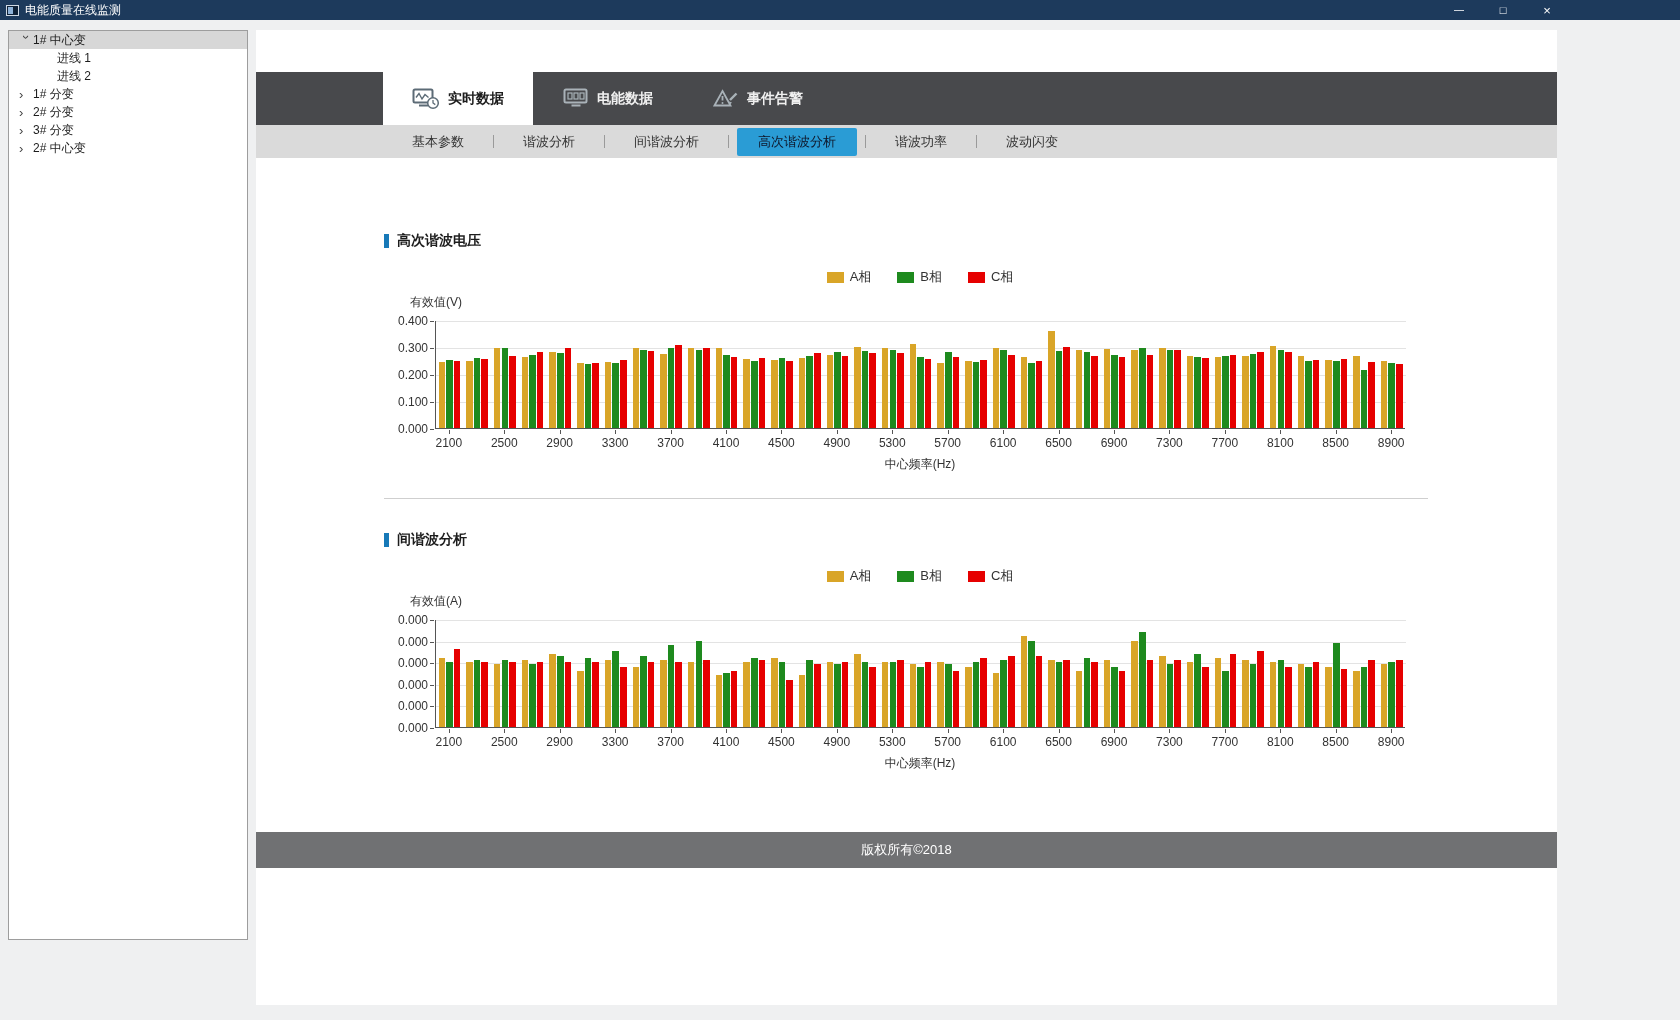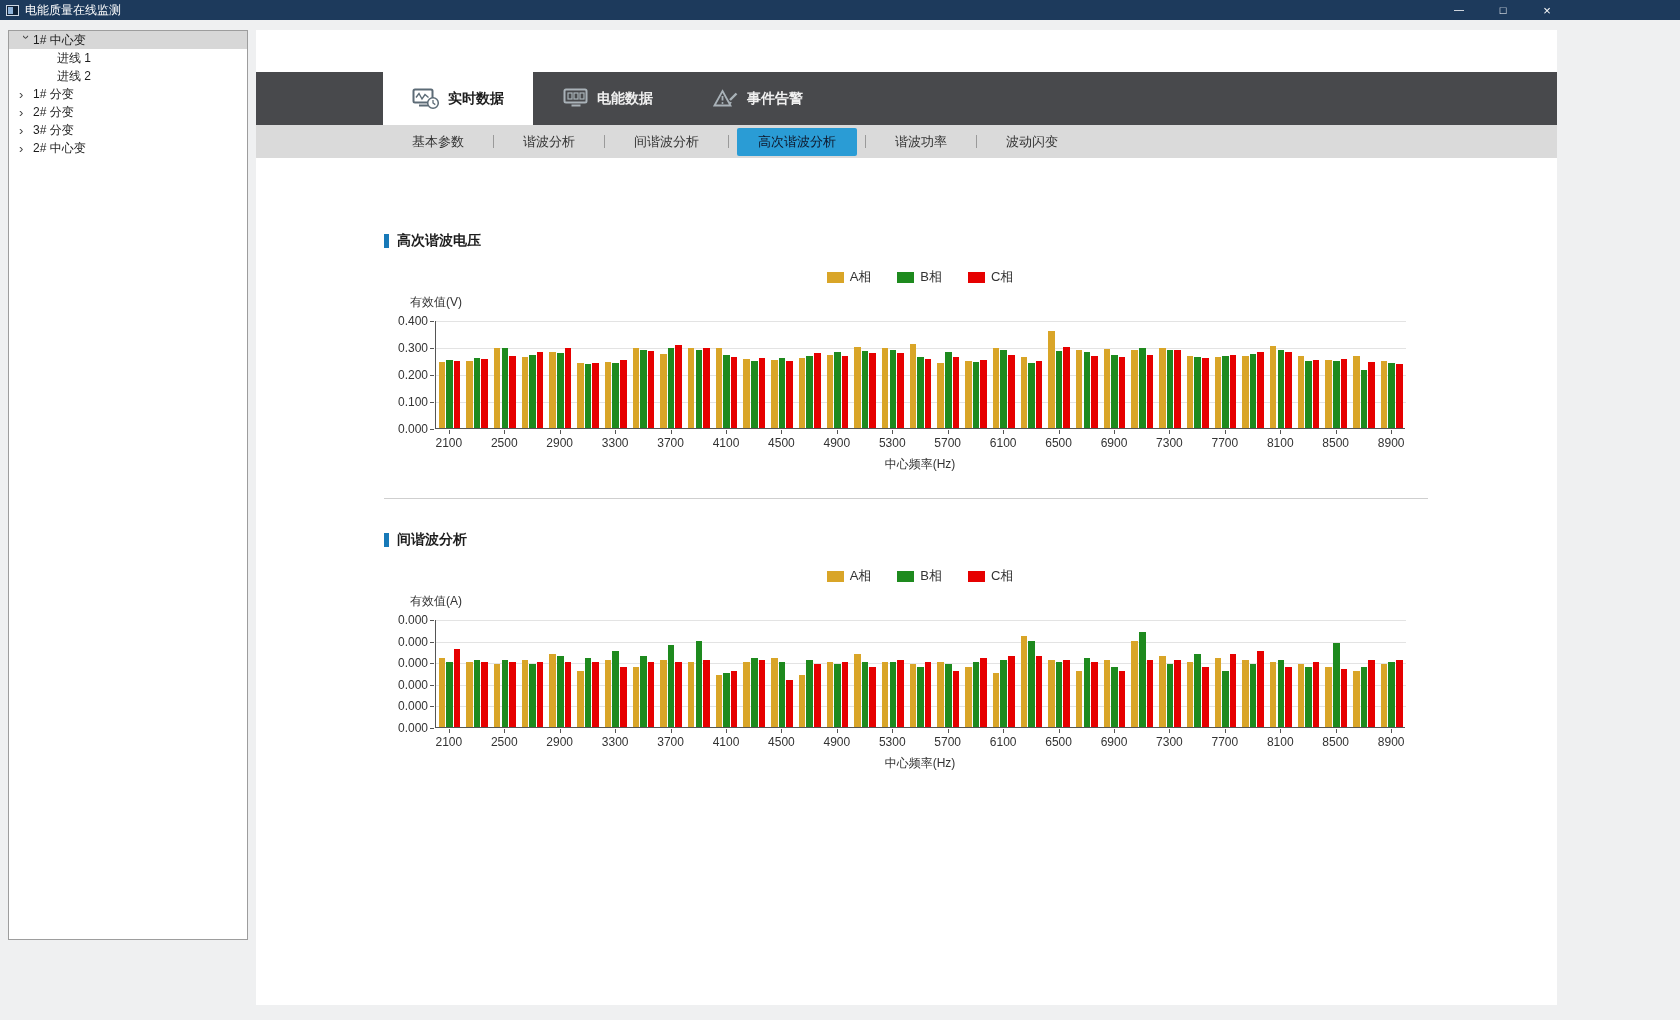--- a/index.html
+++ b/index.html
@@ -557,13 +557,16 @@
           <div class="xtick-mark" style="left: 896.286px; top: 198px;"></div>
           <div class="xtick-label" style="left: 929.714px; top: 204px;">8500</div>
           <div class="xtick-mark" style="left: 951.714px; top: 198px;"></div>
           <div class="xtick-label" style="left: 985.143px; top: 204px;">8900</div>
           <div class="xtick-mark" style="left: 1007.14px; top: 198px;"></div>
           <div class="axis-xlabel" style="top: 224px;">中心频率(Hz)</div>
         </div>
       </div>
     <div class="separator"></div>
   </div>
+  <div class="footer">
+    <span>版权所有©2018</span>
+  </div>
 </div>
 
 </body></html>

